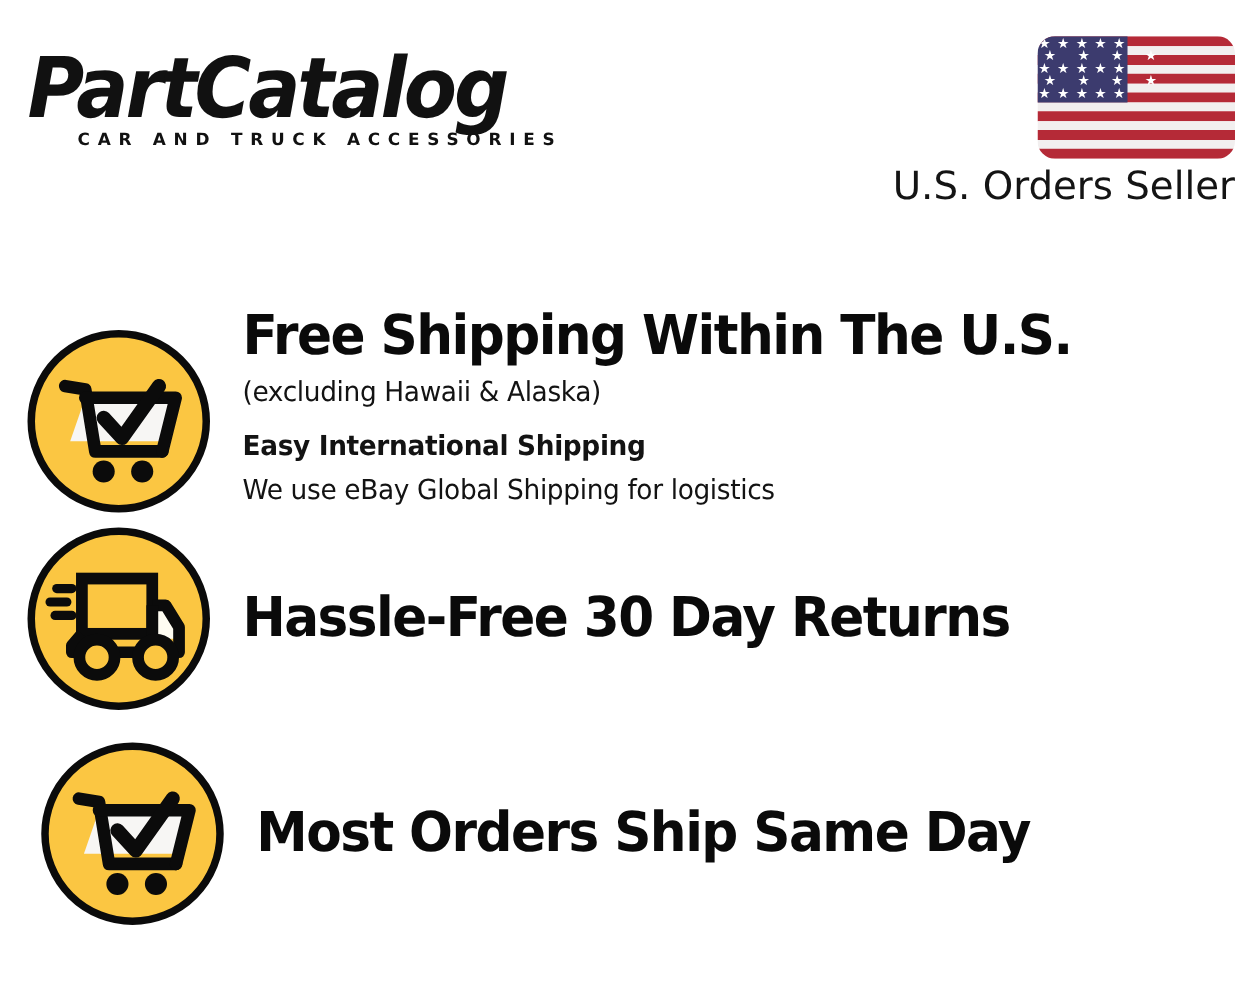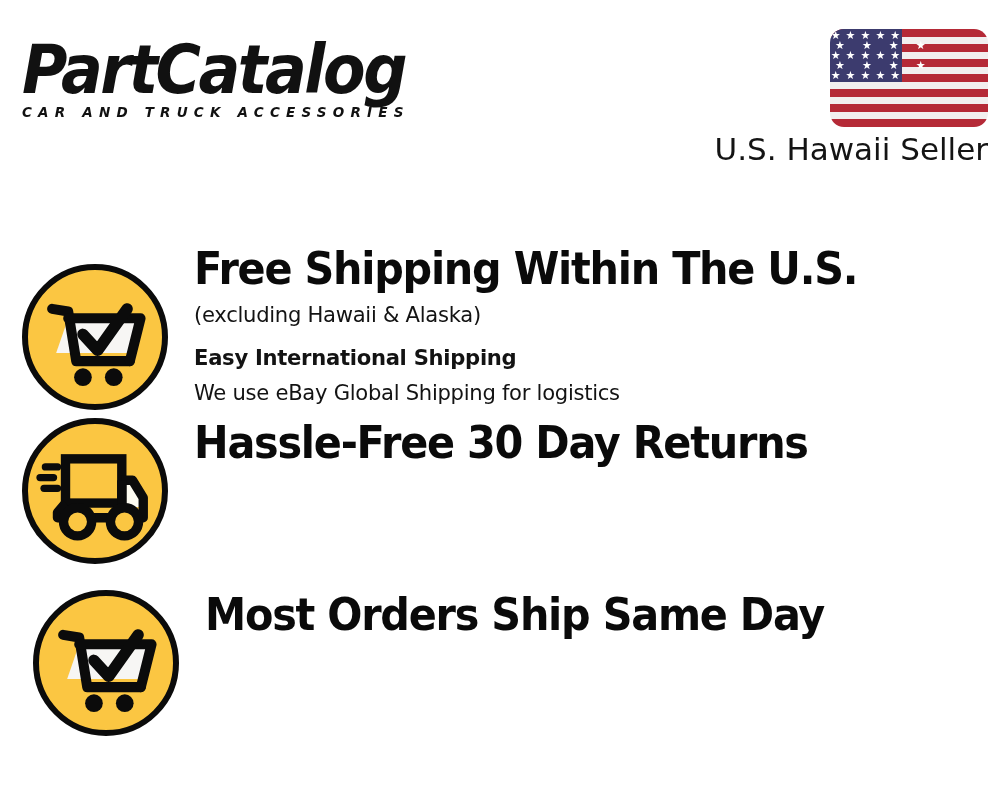--- a/index.html
+++ b/index.html
@@ -38,22 +38,22 @@
     font-size: 62px;
     line-height: 66px;
     letter-spacing: -2.5px;
     color: #111111;
     white-space: nowrap;
     transform: scaleY(1.08);
     transform-origin: left top;
   }
   #brand-tagline {
     margin-top: 3px;
-    font-family: "DejaVu Sans", sans-serif;
-    font-style: italic;
+    margin-left: 40px;
+    font-family: "DejaVu Sans", sans-serif;
     font-weight: bold;
     font-size: 13.5px;
     letter-spacing: 6.2px;
     color: #111111;
     white-space: nowrap;
   }
 
   
   #seller-badge {
     position: absolute;
@@ -104,20 +104,21 @@
     color: #141414;
     white-space: nowrap;
   }
 
   
   .feature-row {
     position: absolute;
     left: 0;
     width: 1000px;
     display: flex;
+    align-items: center;
   }
   #feature-row-0 { top: 238px; height: 172px; align-items: flex-end; }
   #feature-row-1 { top: 418px; height: 154px; }
   #feature-row-2 { top: 590px; height: 154px; margin-left: 11px; }
 
   .badge-slot {
     flex: 0 0 auto;
     width: 190px;
     display: flex;
     justify-content: center;
@@ -190,21 +191,21 @@
       <div class="stripe" style="top:84.62%;background:#F2EFEF"></div>
       <div class="stripe" style="top:92.31%;background:#B52A37"></div>
       <div class="canton" style="background:#3C3B6E">
         <div class="starrow" style="top:2%">★ ★ ★ ★ ★</div>
         <div class="starrow offset" style="top:21%">★ ★ ★ ★</div>
         <div class="starrow" style="top:40%">★ ★ ★ ★ ★</div>
         <div class="starrow offset" style="top:59%">★ ★ ★ ★</div>
         <div class="starrow" style="top:78%">★ ★ ★ ★ ★</div>
       </div>
     </div>
-    <div id="seller-label">U.S. Hawaii Seller</div>
+    <div id="seller-label">U.S. Orders Seller</div>
   </div>
 
 </div>
 
 <div class="feature-row" id="feature-row-0">
   <div class="badge-slot">
     <div class="icon-circle">
       <svg width="134" height="134" viewBox="0 0 100 100" aria-hidden="true">
         <path d="M21 62 L77 62 L83 36 L30 36 Z" fill="#F7F6F4"></path>
         <path d="M18 29 L30 31 L36 68 L76 68" fill="none" stroke="#0b0b0b" stroke-width="7.5" stroke-linecap="round" stroke-linejoin="round"></path>

